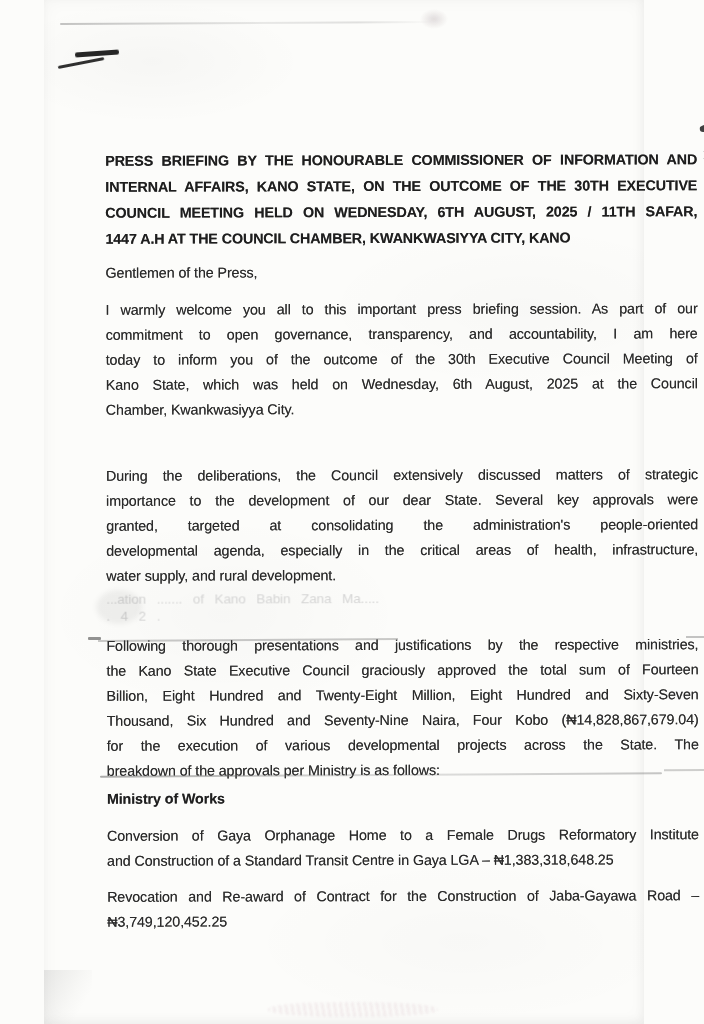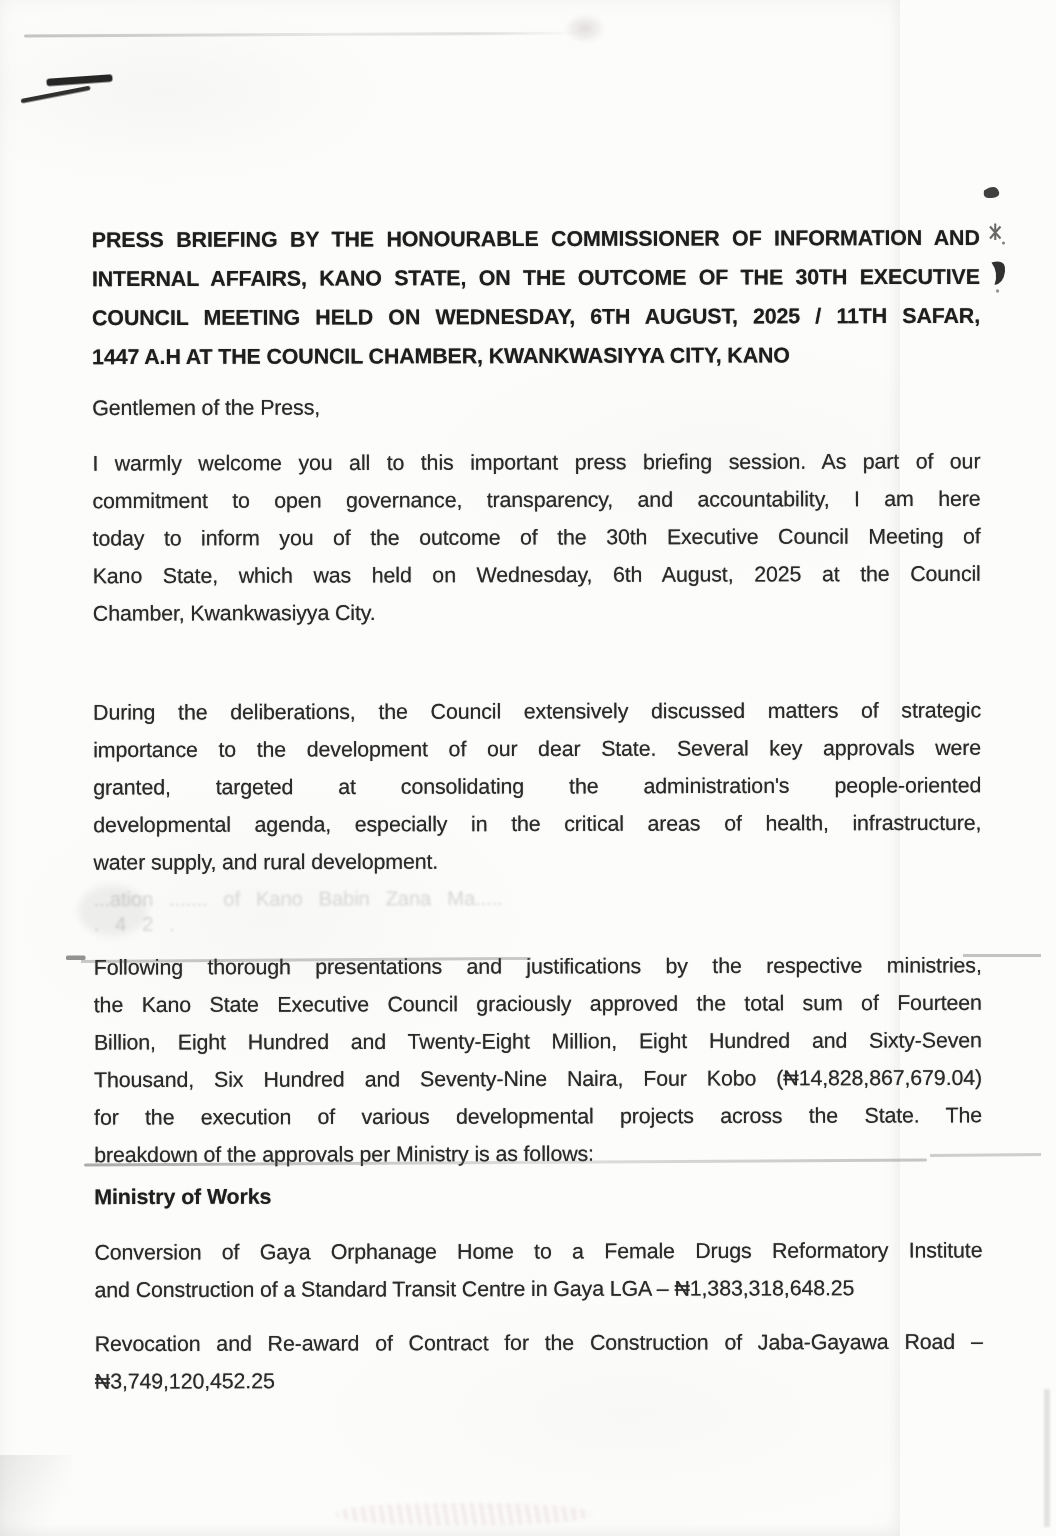--- a/index.html
+++ b/index.html
@@ -7,20 +7,21 @@
     width: 704px; height: 1024px;
     overflow: hidden;
     background: #fcfcfa;
     font-family: "Liberation Sans", "DejaVu Sans", sans-serif;
   }
   .page {
     position: relative;
     width: 600px; height: 1024px;
     background: #fcfcfa;
     box-shadow: inset 0 0 18px rgba(0,0,0,.035), inset -2px -3px 8px rgba(0,0,0,.04);
+    margin-left: 44px;
   }
   
   .page::before {
     content: "";
     position: absolute; inset: 0;
     background:
       radial-gradient(220px 90px at 18% 6%, rgba(0,0,0,.022), transparent 70%),
       radial-gradient(300px 120px at 80% 30%, rgba(0,0,0,.015), transparent 70%),
       radial-gradient(260px 140px at 30% 60%, rgba(0,0,0,.018), transparent 70%),
       radial-gradient(320px 120px at 70% 92%, rgba(0,0,0,.015), transparent 70%);

